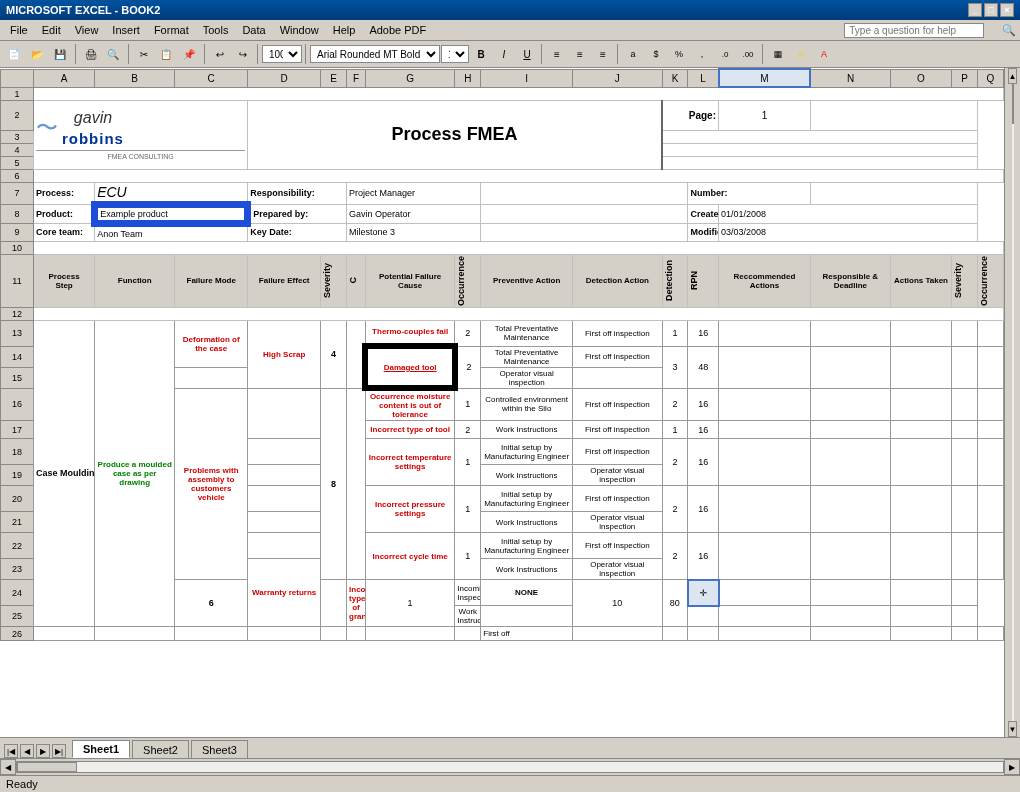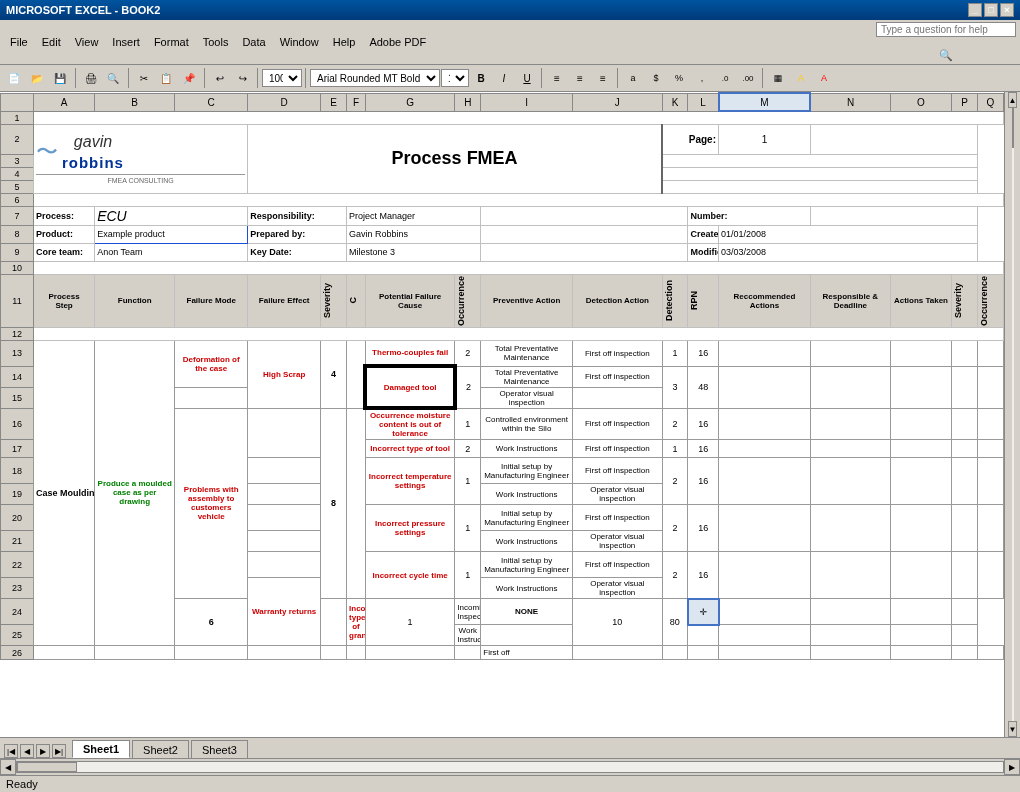--- a/index.html
+++ b/index.html
@@ -27,22 +27,21 @@
       align-items: center;
       padding: 2px 4px;
       font-size: 11px;
       gap: 2px;
     }
     .menubar-item { padding: 2px 6px; cursor: pointer; }
     .menubar-search {
       margin-left: auto;
       display: flex;
       align-items: center;
-      gap: 12px;
-      flex-direction: column;
+      gap: 18px;
     }
     .menubar-search input {
       font-size: 10px;
       padding: 1px 4px;
       border: 1px solid #888;
       width: 140px;
       background: white;
     }
 
     
@@ -459,23 +458,23 @@
             <td colspan="2" style="font-weight:bold; border:1px solid #c0c0c0; font-size:9px;">Responsibility:</td>
             <td colspan="3" style="border:1px solid #c0c0c0; font-size:9px;">Project Manager</td>
             <td colspan="3" style="border:1px solid #c0c0c0;"></td>
             <td colspan="2" style="font-weight:bold; border:1px solid #c0c0c0; font-size:9px;">Number:</td>
             <td colspan="3" style="border:1px solid #c0c0c0;"></td>
           </tr>
 
           <tr style="height:18px;">
             <td class="row-header">8</td>
             <td style="font-weight:bold; border:1px solid #c0c0c0; font-size:9px;">Product:</td>
-            <td colspan="2" style="border:1px solid #1d4ed8; font-size:9px;">Example product</td>
+            <td colspan="2" style="border:7px solid #1d4ed8; font-size:9px;">Example product</td>
             <td colspan="2" style="font-weight:bold; border:1px solid #c0c0c0; font-size:9px;">Prepared by:</td>
-            <td colspan="3" style="border:1px solid #c0c0c0; font-size:9px;">Gavin Robbins</td>
+            <td colspan="3" style="border:1px solid #c0c0c0; font-size:9px;">Gavin Operator</td>
             <td colspan="3" style="border:1px solid #c0c0c0;"></td>
             <td style="font-weight:bold; border:1px solid #c0c0c0; font-size:9px;">Created:</td>
             <td colspan="4" style="border:1px solid #c0c0c0; font-size:9px;">01/01/2008</td>
           </tr>
 
           <tr style="height:18px;">
             <td class="row-header">9</td>
             <td style="font-weight:bold; border:1px solid #c0c0c0; font-size:9px; white-space:normal;">Core team:</td>
             <td colspan="2" style="border:1px solid #c0c0c0; font-size:9px;">Anon Team</td>
             <td colspan="2" style="font-weight:bold; border:1px solid #c0c0c0; font-size:9px;">Key Date:</td>
@@ -546,21 +545,21 @@
             <td style="border:1px solid #999; text-align:center; vertical-align:middle; font-size:9px;">16</td>
             <td style="border:1px solid #999;"></td>
             <td style="border:1px solid #999;"></td>
             <td style="border:1px solid #999;"></td>
             <td style="border:1px solid #999;"></td>
             <td style="border:1px solid #999;"></td>
           </tr>
 
           <tr style="height:18px;">
             <td class="row-header">14</td>
-            <td rowspan="2" style="border:4px solid #000000; text-align:center; vertical-align:middle; font-size:8px; font-weight:bold; color:#cc0000; white-space:normal;">Damaged tool</td>
+            <td rowspan="2" style="border:6px solid #000000; text-align:center; vertical-align:middle; font-size:8px; font-weight:bold; color:#cc0000; white-space:normal;text-decoration:underline;">Damaged tool</td>
             <td rowspan="2" style="border:1px solid #999; text-align:center; vertical-align:middle; font-size:9px;">2</td>
             <td style="border:1px solid #999; text-align:center; vertical-align:middle; font-size:8px; white-space:normal;">Total Preventative Maintenance</td>
             <td style="border:1px solid #999; text-align:center; vertical-align:middle; font-size:8px; white-space:normal;">First off inspection</td>
             <td rowspan="2" style="border:1px solid #999; text-align:center; vertical-align:middle; font-size:9px;">3</td>
             <td rowspan="2" style="border:1px solid #999; text-align:center; vertical-align:middle; font-size:9px;">48</td>
             <td rowspan="2" style="border:1px solid #999;"></td>
             <td rowspan="2" style="border:1px solid #999;"></td>
             <td rowspan="2" style="border:1px solid #999;"></td>
             <td rowspan="2" style="border:1px solid #999;"></td>
             <td rowspan="2" style="border:1px solid #999;"></td>

